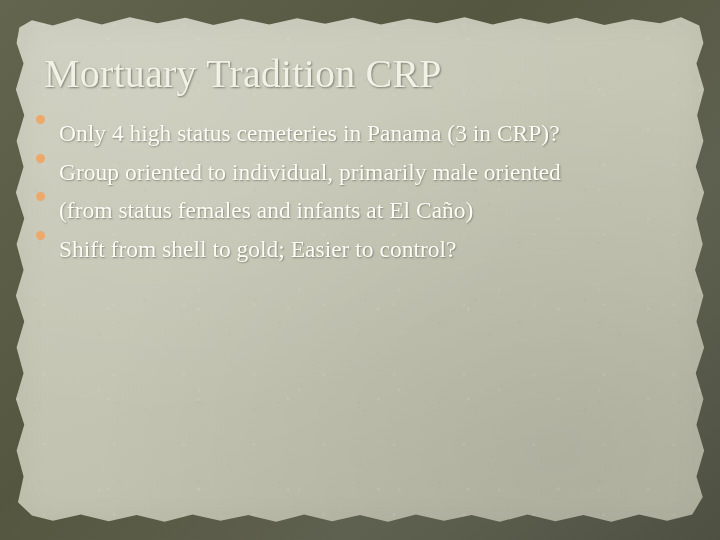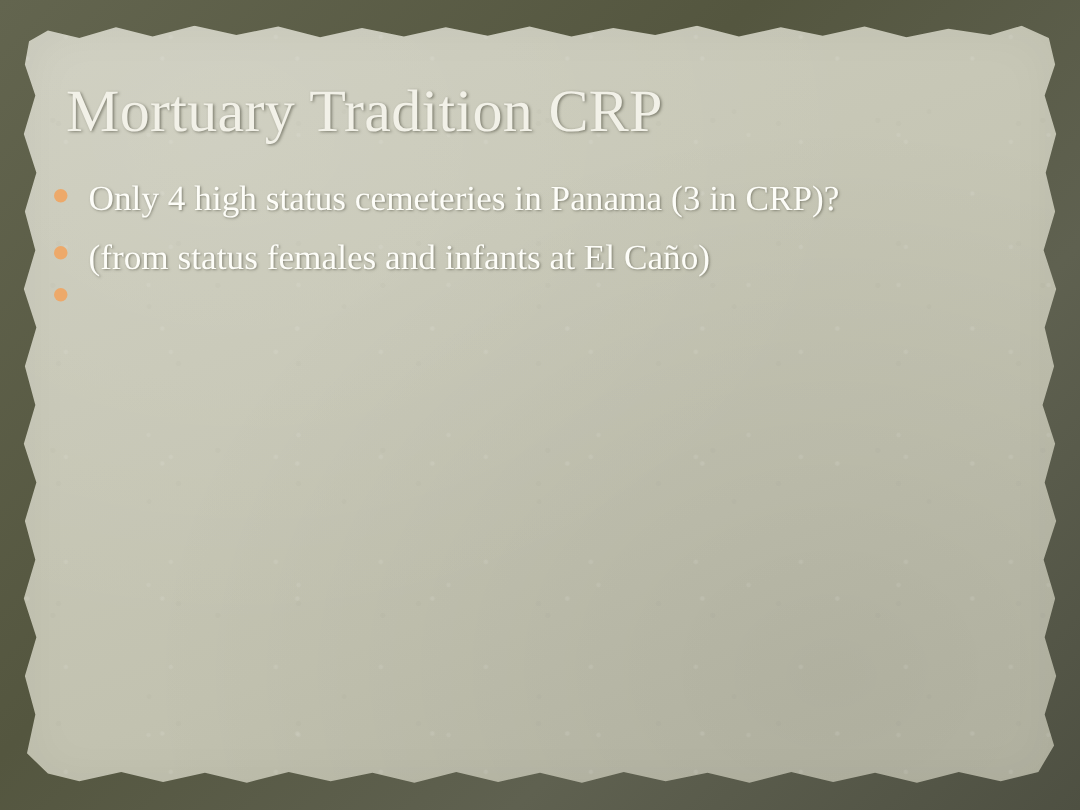--- a/index.html
+++ b/index.html
@@ -107,21 +107,21 @@
 
   .bullets {
     position: absolute;
     left: 36px;
     top: 118px;
     width: 650px;
   }
 
   .bullet-row {
     display: flex;
-    align-items: center;
+    align-items: flex-start;
     margin-bottom: 8.5px;
   }
 
   .bullet-dot {
     flex: 0 0 auto;
     width: 9px;
     height: 9px;
     border-radius: 50%;
     background: #eda96a;
     margin-right: 14px;
@@ -149,25 +149,30 @@
     <div class="title">Mortuary Tradition CRP</div>
 
     <div class="bullets">
 
       <div class="bullet-row">
         <span class="bullet-dot"></span>
         <span class="bullet-text">Only 4 high status cemeteries in Panama (3 in CRP)?</span>
       </div>
 
 
+      <div class="bullet-row">
+        <span class="bullet-dot"></span>
+        <span class="bullet-text">Group oriented to individual, primarily male oriented</span>
+      </div>
 
       <div class="bullet-row">
         <span class="bullet-dot"></span>
         <span class="bullet-text">(from status females and infants at El Caño)</span>
       </div>
 
       <div class="bullet-row">
         <span class="bullet-dot"></span>
+        <span class="bullet-text">Shift from shell to gold; Easier to control?</span>
       </div>
 
     </div>
   </div>
 </div>
 
 </body></html>

